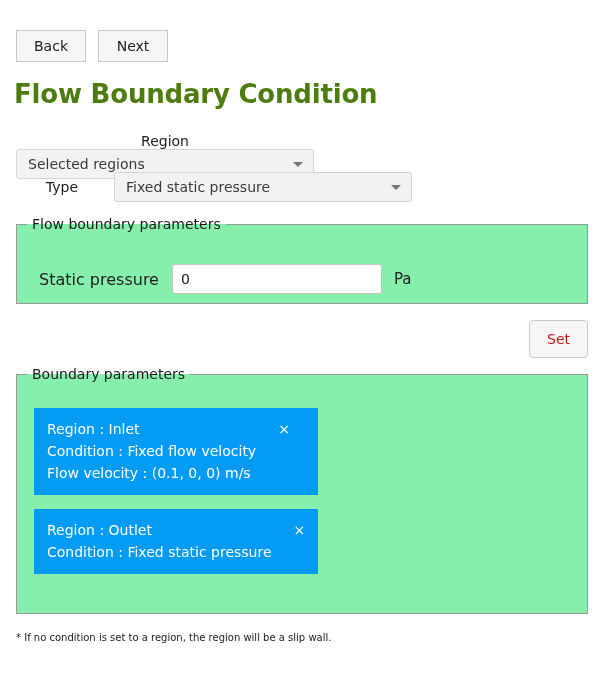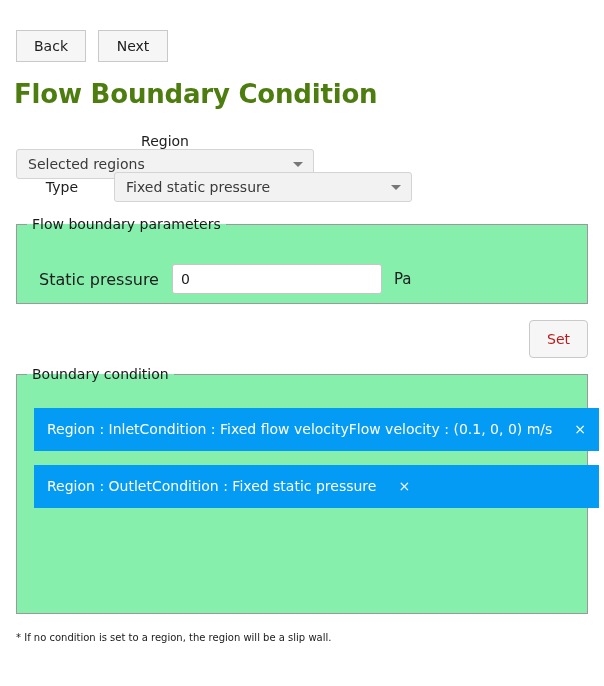--- a/index.html
+++ b/index.html
@@ -188,21 +188,21 @@
     color: #ffffff;
     padding: 10px 13px 11px 13px;
     margin-bottom: 14px;
     display: flex;
     align-items: flex-start;
     box-sizing: border-box;
     position: relative;
   }
   .cond-lines {
     display: flex;
-    flex-direction: row;
+    flex-direction: column;
   }
   .cond-line {
     font-size: 14px;
     line-height: 22px;
     color: #ffffff;
     white-space: nowrap;
   }
   .card-close {
     margin-left: 22px;
     color: #ffffff;
@@ -253,21 +253,21 @@
   <div class="field-row">
     <span class="field-label">Static pressure</span>
     <input class="text-input" type="text" value="0" style="">
     <span class="unit">Pa</span>
   </div>
 </fieldset>
 
 <button class="set-btn">Set</button>
 
 <fieldset class="group" id="conditions-group">
-  <legend>Boundary condition</legend>
+  <legend>Boundary parameters</legend>
   <div class="cards-area">
 
     <div class="cond-card">
       <div class="cond-lines">
         <span class="cond-line">Region : Inlet</span>
         <span class="cond-line">Condition : Fixed flow velocity</span>
         <span class="cond-line">Flow velocity : (0.1, 0, 0) m/s</span>
       </div>
       <span class="card-close">×</span>
     </div>

